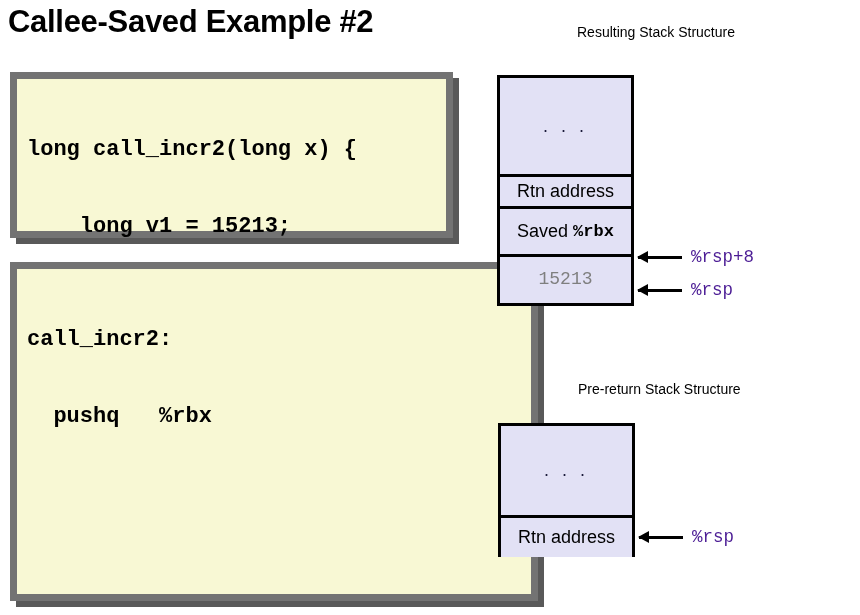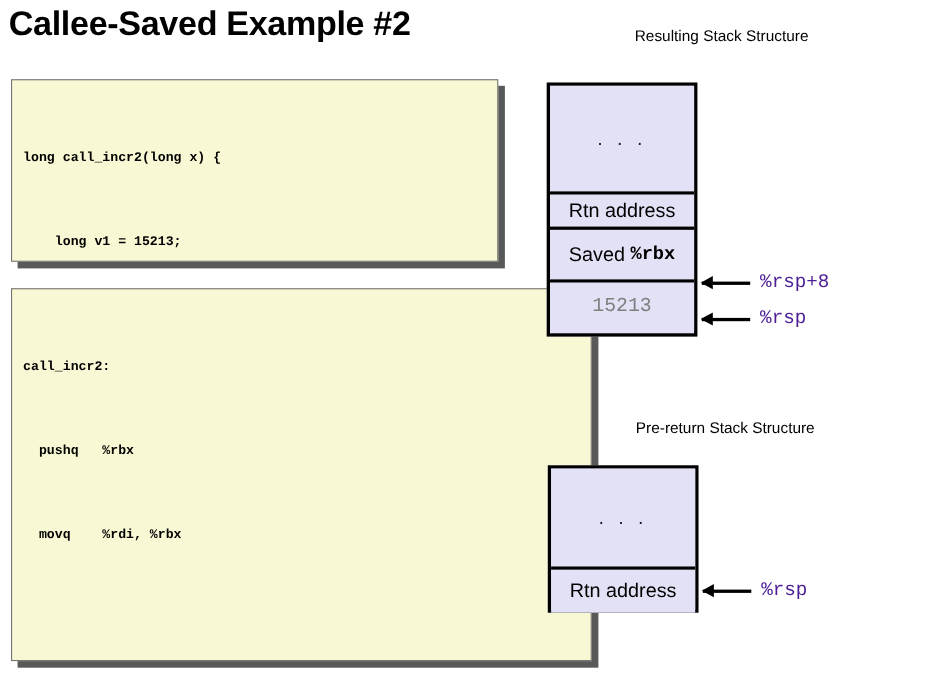--- a/index.html
+++ b/index.html
@@ -25,27 +25,27 @@
     font-weight: bold;
     letter-spacing: -0.3px;
     line-height: 40px;
     white-space: pre;
   }
 
   
   .code-box {
     position: absolute;
     background: #f8f8d4;
-    border: 1px solid #737373;
+    border: 7px solid #737373;
     box-shadow: 6px 6px 0 0 rgba(60,60,60,0.85);
     box-sizing: border-box;
     padding: 7px 6px 8px 10px;
     font-family: "Liberation Mono", "DejaVu Sans Mono", monospace;
     font-weight: bold;
-    font-size: 12px;
+    font-size: 22px;
     line-height: 25.5px;
     white-space: pre;
   }
   #c-code-box {
     left: 10px;
     top: 72px;
     width: 443px;
     height: 166px;
   }
   #asm-code-box {
@@ -147,21 +147,20 @@
   <div class="code-line">long call_incr2(long x) {</div>
   <div class="code-line">    long v1 = 15213;</div>
   <div class="code-line">    long v2 = incr(&amp;v1, 3000);</div>
   <div class="code-line">    return x+v2;</div>
   <div class="code-line">}</div>
 </div>
 
 <div id="asm-code-box" class="code-box">
   <div class="code-line">call_incr2:</div>
   <div class="code-line">  pushq   %rbx</div>
-  <div class="code-line">  movq    %rdi, %rbx</div>
   
   
   
   
   
   
   
   
 </div>
 

